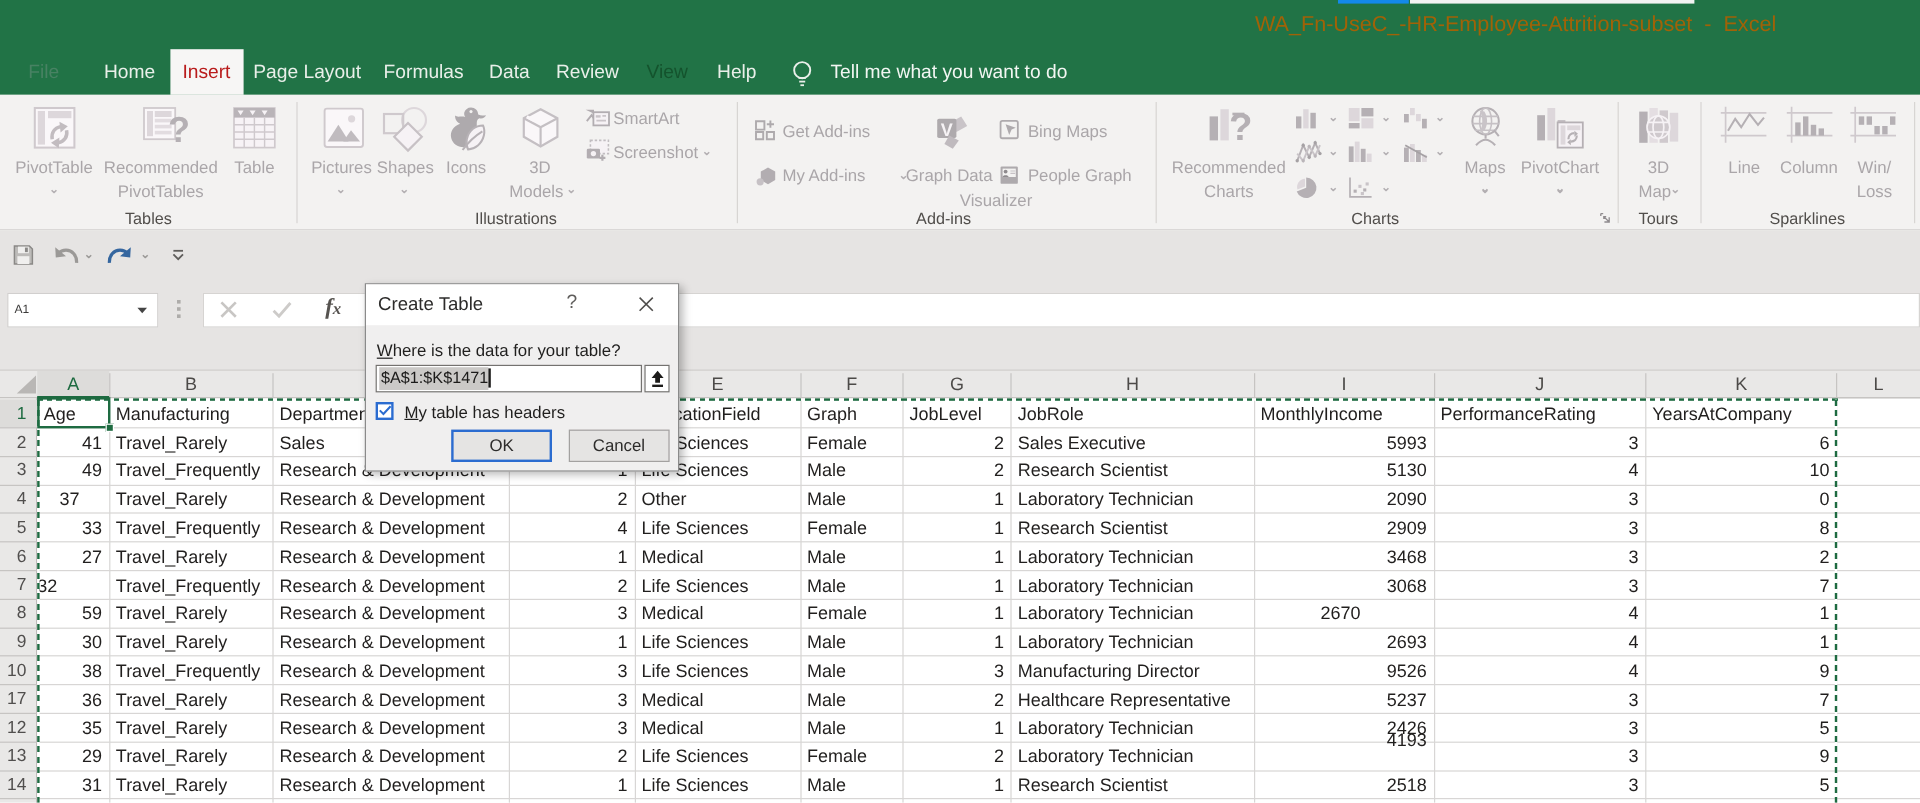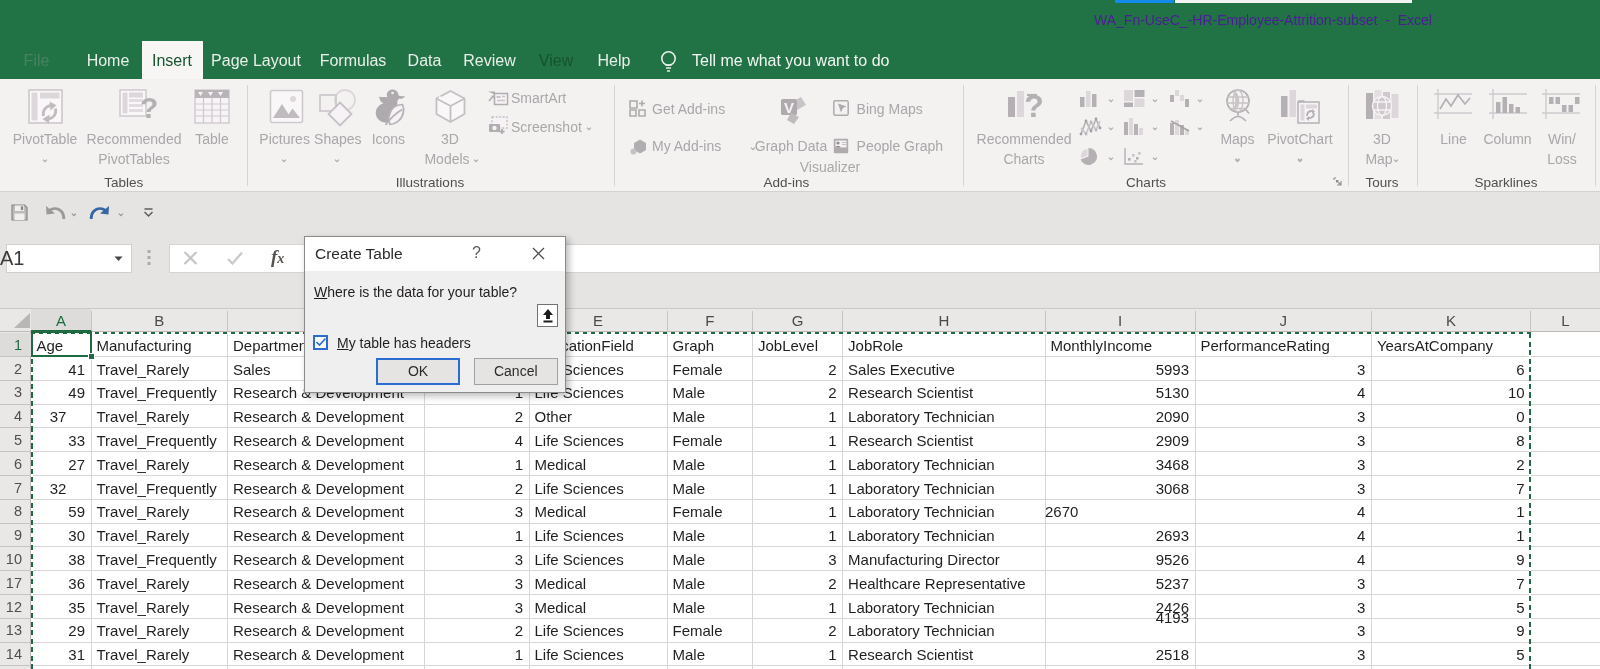--- a/index.html
+++ b/index.html
@@ -12,25 +12,25 @@
 .chev{color:#b2aeb1;font-size:10px;line-height:10px;font-weight:700;letter-spacing:0}
 .sep{background:#d7d5d3;width:1px;top:85px;height:101px}
 .hl{color:#4c4a48;font-size:15px;line-height:23px;text-align:center}
 .cell{color:#211f1e;font-size:15px;line-height:15px;white-space:nowrap}
 .rnum{color:#514f4e;font-size:14.5px;line-height:14.5px;text-align:right}
 svg{position:absolute;overflow:visible}
 </style></head><body>
 <div class="ab" style="left:0;top:0;width:1600px;height:79px;background:#217346"></div>
 <div class="ab" style="left:1115px;top:0;width:59px;height:2.5px;background:#1389e9"></div>
 <div class="ab" style="left:1175px;top:0;width:237px;height:2.5px;background:#f2f3f2"></div>
-<div class="ab ctr" style="left:1263px;top:12px;color:#4c1d95;font-size:14px;line-height:17px">WA_Fn-UseC_-HR-Employee-Attrition-subset&nbsp;&nbsp;-&nbsp;&nbsp;Excel</div>
+<div class="ab ctr" style="left:1263px;top:12px;color:#a16207;font-size:18px;line-height:17px">WA_Fn-UseC_-HR-Employee-Attrition-subset&nbsp;&nbsp;-&nbsp;&nbsp;Excel</div>
 <div class="ab" style="left:142px;top:41px;width:61px;height:38px;background:#f7f6f5"></div>
 <div class="ab ctr tab" style="left:36.5px;color:#488263">File</div>
 <div class="ab ctr tab" style="left:108px;color:#e9efe9">Home</div>
-<div class="ab ctr tab" style="left:172px;color:#14532d">Insert</div>
+<div class="ab ctr tab" style="left:172px;color:#b91c1c">Insert</div>
 <div class="ab ctr tab" style="left:256px;color:#e9efe9">Page Layout</div>
 <div class="ab ctr tab" style="left:353px;color:#e9efe9">Formulas</div>
 <div class="ab ctr tab" style="left:424.5px;color:#e9efe9">Data</div>
 <div class="ab ctr tab" style="left:489.5px;color:#e9efe9">Review</div>
 <div class="ab ctr tab" style="left:556px;color:#14532d">View</div>
 <div class="ab ctr tab" style="left:614px;color:#e9efe9">Help</div>
 <svg style="left:659px;top:50px" width="19" height="24" viewBox="0 0 19 24">
 <circle cx="9.5" cy="8.5" r="6.7" fill="none" stroke="#e9efe9" stroke-width="1.6"></circle>
 <path d="M6.5 15 L12.5 15" stroke="#e9efe9" stroke-width="1.5"></path>
 <path d="M7 18 L12 18" stroke="#e9efe9" stroke-width="1.5"></path>
@@ -307,21 +307,21 @@
 <svg style="left:90px;top:205px" width="20" height="15" viewBox="0 0 20 15">
 <path d="M16.5 6.5 C13 2.5 7 2.5 3.5 6.5 C1.7 8.6 1 11 1.2 14" fill="none" stroke="#35669f" stroke-width="2.7"></path>
 <path d="M19 1 L18.5 9.5 L10 8.5 Z" fill="#35669f"></path>
   </svg>
 <div class="ab ctr chev" style="left:121px;top:208px;color:#9b9997">⌄</div>
 <svg style="left:144px;top:208px" width="9" height="9" viewBox="0 0 9 9">
 <path d="M0.5 1 L8.5 1" stroke="#5f5d5b" stroke-width="1.5"></path>
 <path d="M0.5 4 L4.5 8 L8.5 4" fill="none" stroke="#5f5d5b" stroke-width="1.5"></path>
   </svg>
 <div class="ab" style="left:6px;top:243.5px;width:126px;height:29px;background:#fff;border:1px solid #d1cfce;box-sizing:border-box"></div>
-<div class="ab" style="left:0;top:251px;font-size:20px;color:#3b3a39;line-height:15px">A1</div>
+<div class="ab" style="left:12px;top:251px;font-size:10px;color:#3b3a39;line-height:15px">A1</div>
 <svg style="left:114px;top:256px" width="9" height="6" viewBox="0 0 9 6">
     <path d="M0.5 0.5 L4.5 5 L8.5 0.5 Z" fill="#444"></path>
   </svg>
 <svg style="left:147px;top:250px" width="4" height="16" viewBox="0 0 4 16">
 <rect x="0.5" y="0" width="3" height="3" fill="#aeacaa"></rect>
     <rect x="0.5" y="6" width="3" height="3" fill="#aeacaa"></rect>
     <rect x="0.5" y="12" width="3" height="3" fill="#aeacaa"></rect>
   </svg>
 <div class="ab" style="left:168.5px;top:243.5px;width:1431.5px;height:29px;background:#fff;border:1px solid #d6d4d2;box-sizing:border-box"></div>
 <svg style="left:183px;top:251px" width="15" height="14" viewBox="0 0 15 14">
@@ -479,40 +479,40 @@
 <div class="ab cell" style="left:96.5px;top:456.8px">Travel_Rarely</div>
 <div class="ab cell" style="left:233.0px;top:456.8px">Research &amp; Development</div>
 <div class="ab cell" style="left:424.7px;top:456.8px;width:98.30000000000001px;text-align:right">1</div>
 <div class="ab cell" style="left:534.5px;top:456.8px">Medical</div>
 <div class="ab cell" style="left:672.5px;top:456.8px">Male</div>
 <div class="ab cell" style="left:752.5px;top:456.8px;width:84.10000000000002px;text-align:right">1</div>
 <div class="ab cell" style="left:848.1px;top:456.8px">Laboratory Technician</div>
 <div class="ab cell" style="left:1045px;top:456.8px;width:144px;text-align:right">3468</div>
 <div class="ab cell" style="left:1195px;top:456.8px;width:170.4000000000001px;text-align:right">3</div>
 <div class="ab cell" style="left:1371.4px;top:456.8px;width:153.29999999999995px;text-align:right">2</div>
-<div class="ab cell" style="left:31px;top:480.6px;width:54px;text-align:center">32</div>
+<div class="ab cell" style="left:31px;top:480.6px;width:54px;text-align:left">32</div>
 <div class="ab cell" style="left:96.5px;top:480.6px">Travel_Frequently</div>
 <div class="ab cell" style="left:233.0px;top:480.6px">Research &amp; Development</div>
 <div class="ab cell" style="left:424.7px;top:480.6px;width:98.30000000000001px;text-align:right">2</div>
 <div class="ab cell" style="left:534.5px;top:480.6px">Life Sciences</div>
 <div class="ab cell" style="left:672.5px;top:480.6px">Male</div>
 <div class="ab cell" style="left:752.5px;top:480.6px;width:84.10000000000002px;text-align:right">1</div>
 <div class="ab cell" style="left:848.1px;top:480.6px">Laboratory Technician</div>
 <div class="ab cell" style="left:1045px;top:480.6px;width:144px;text-align:right">3068</div>
 <div class="ab cell" style="left:1195px;top:480.6px;width:170.4000000000001px;text-align:right">3</div>
 <div class="ab cell" style="left:1371.4px;top:480.6px;width:153.29999999999995px;text-align:right">7</div>
 <div class="ab cell" style="left:31px;top:504.40000000000003px;width:54px;text-align:right">59</div>
 <div class="ab cell" style="left:96.5px;top:504.40000000000003px">Travel_Rarely</div>
 <div class="ab cell" style="left:233.0px;top:504.40000000000003px">Research &amp; Development</div>
 <div class="ab cell" style="left:424.7px;top:504.40000000000003px;width:98.30000000000001px;text-align:right">3</div>
 <div class="ab cell" style="left:534.5px;top:504.40000000000003px">Medical</div>
 <div class="ab cell" style="left:672.5px;top:504.40000000000003px">Female</div>
 <div class="ab cell" style="left:752.5px;top:504.40000000000003px;width:84.10000000000002px;text-align:right">1</div>
 <div class="ab cell" style="left:848.1px;top:504.40000000000003px">Laboratory Technician</div>
-<div class="ab cell" style="left:1045px;top:504.40000000000003px;width:144px;text-align:left">2670</div>
+<div class="ab cell" style="left:1045px;top:504.40000000000003px;width:144px;text-align:center">2670</div>
 <div class="ab cell" style="left:1195px;top:504.40000000000003px;width:170.4000000000001px;text-align:right">4</div>
 <div class="ab cell" style="left:1371.4px;top:504.40000000000003px;width:153.29999999999995px;text-align:right">1</div>
 <div class="ab cell" style="left:31px;top:528.2px;width:54px;text-align:right">30</div>
 <div class="ab cell" style="left:96.5px;top:528.2px">Travel_Rarely</div>
 <div class="ab cell" style="left:233.0px;top:528.2px">Research &amp; Development</div>
 <div class="ab cell" style="left:424.7px;top:528.2px;width:98.30000000000001px;text-align:right">1</div>
 <div class="ab cell" style="left:534.5px;top:528.2px">Life Sciences</div>
 <div class="ab cell" style="left:672.5px;top:528.2px">Male</div>
 <div class="ab cell" style="left:752.5px;top:528.2px;width:84.10000000000002px;text-align:right">1</div>
 <div class="ab cell" style="left:848.1px;top:528.2px">Laboratory Technician</div>
@@ -581,20 +581,23 @@
 <div class="ab" style="left:30.5px;top:331.40000000000003px;width:61px;height:25.8px;border:2.4px solid #1e6b41;box-sizing:border-box"></div>
 <div class="ab" style="left:88px;top:353.20000000000005px;width:6.5px;height:6.5px;background:#1e6b41;border:1px solid #fff;box-sizing:border-box"></div>
 <div class="ab" style="left:304px;top:236px;width:262px;height:156.5px;background:#f0efef;border:1px solid #8a8a8a;box-sizing:border-box;box-shadow:3px 3px 7px rgba(0,0,0,.28)">
 <div style="position:absolute;left:0;top:0;width:100%;height:33.5px;background:#fff"></div>
 <div style="position:absolute;left:10px;top:8px;font-size:15.5px;color:#2d2c2b">Create Table</div>
 <div style="position:absolute;left:167px;top:7px;font-size:16px;color:#5f5d5b">?</div>
 <svg style="position:absolute;left:227px;top:10px;overflow:visible" width="13" height="13" viewBox="0 0 13 13">
       <path d="M1 1 L12 12 M12 1 L1 12" stroke="#4f4d4b" stroke-width="1.3"></path>
     </svg>
 <div style="position:absolute;left:9px;top:47px;font-size:14px;color:#201f1e"><u>W</u>here is the data for your table?</div>
+<div style="position:absolute;left:7.5px;top:66.5px;width:222px;height:23.5px;background:#fff;border:1px solid #747270;box-sizing:border-box">
+ <div style="position:absolute;left:2.5px;top:2.2px;font-size:13.5px;color:#1c1b1a;white-space:nowrap"><span style="background:#cbc9c7;padding:1.5px 0.5px 2.5px 1.5px">$A$1:$K$1471</span><span style="display:inline-block;width:1.3px;height:16px;background:#1c1b1a;vertical-align:-3px"></span></div>
+</div>
 <div style="position:absolute;left:231.5px;top:66.5px;width:21px;height:23.5px;background:#fff;border:1px solid #747270;box-sizing:border-box">
  <svg style="position:absolute;left:4px;top:3.5px" width="12" height="15" viewBox="0 0 12 15">
  <path d="M6 1 L11 7 L8 7 L8 11 L4 11 L4 7 L1 7 Z" fill="#1c1b1a"></path>
  <path d="M1.5 13.5 L10.5 13.5" stroke="#1c1b1a" stroke-width="2"></path>
       </svg>
 </div>
 <div style="position:absolute;left:8px;top:97.5px;width:15px;height:15px;background:#fff;border:2px solid #2b6cd0;box-sizing:border-box">
  <svg style="position:absolute;left:1px;top:1.5px;overflow:visible" width="10" height="8" viewBox="0 0 10 8">
         <path d="M0.5 4 L3.5 7 L9.5 0.5" fill="none" stroke="#2b6cd0" stroke-width="1.7"></path>
       </svg>

